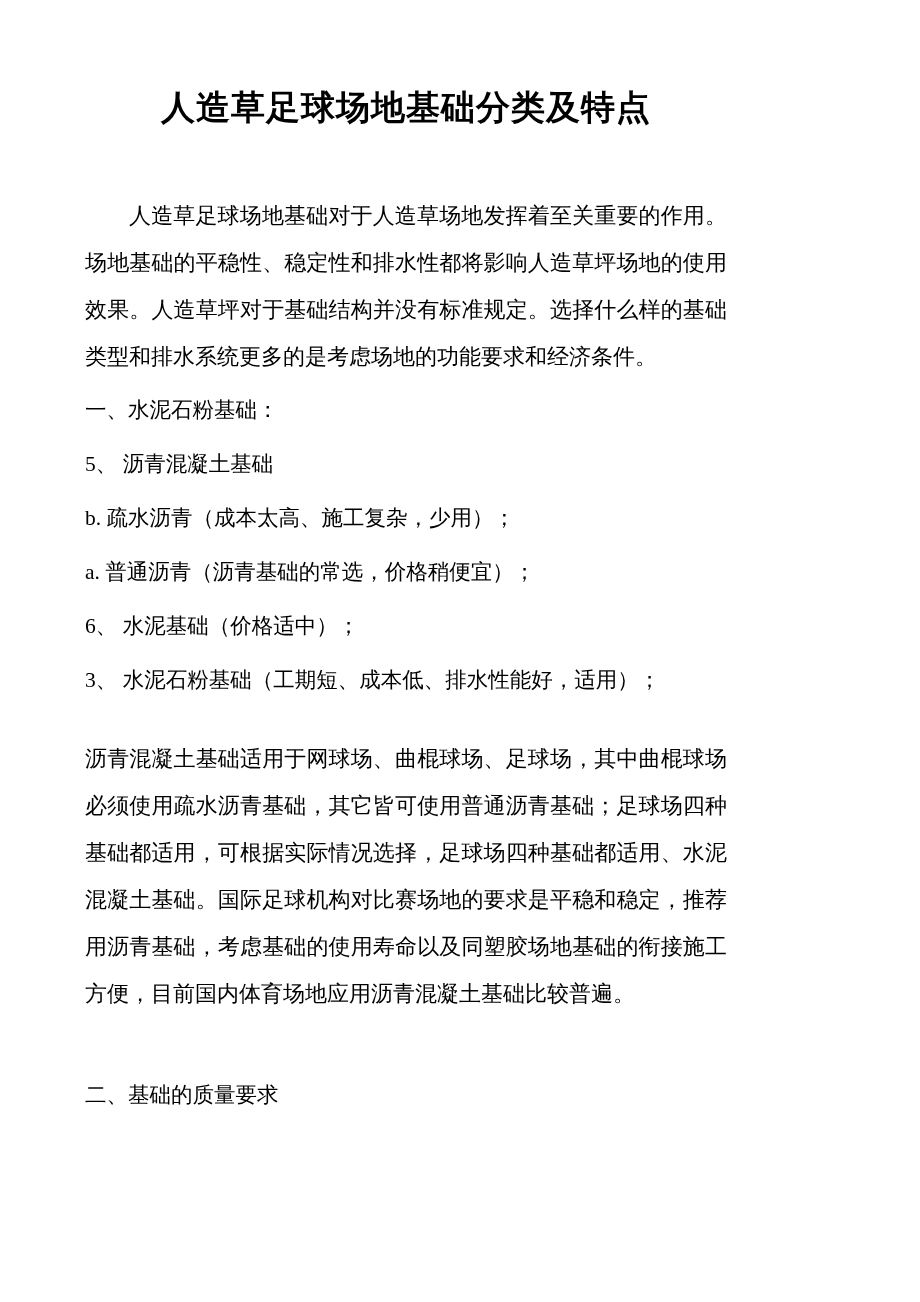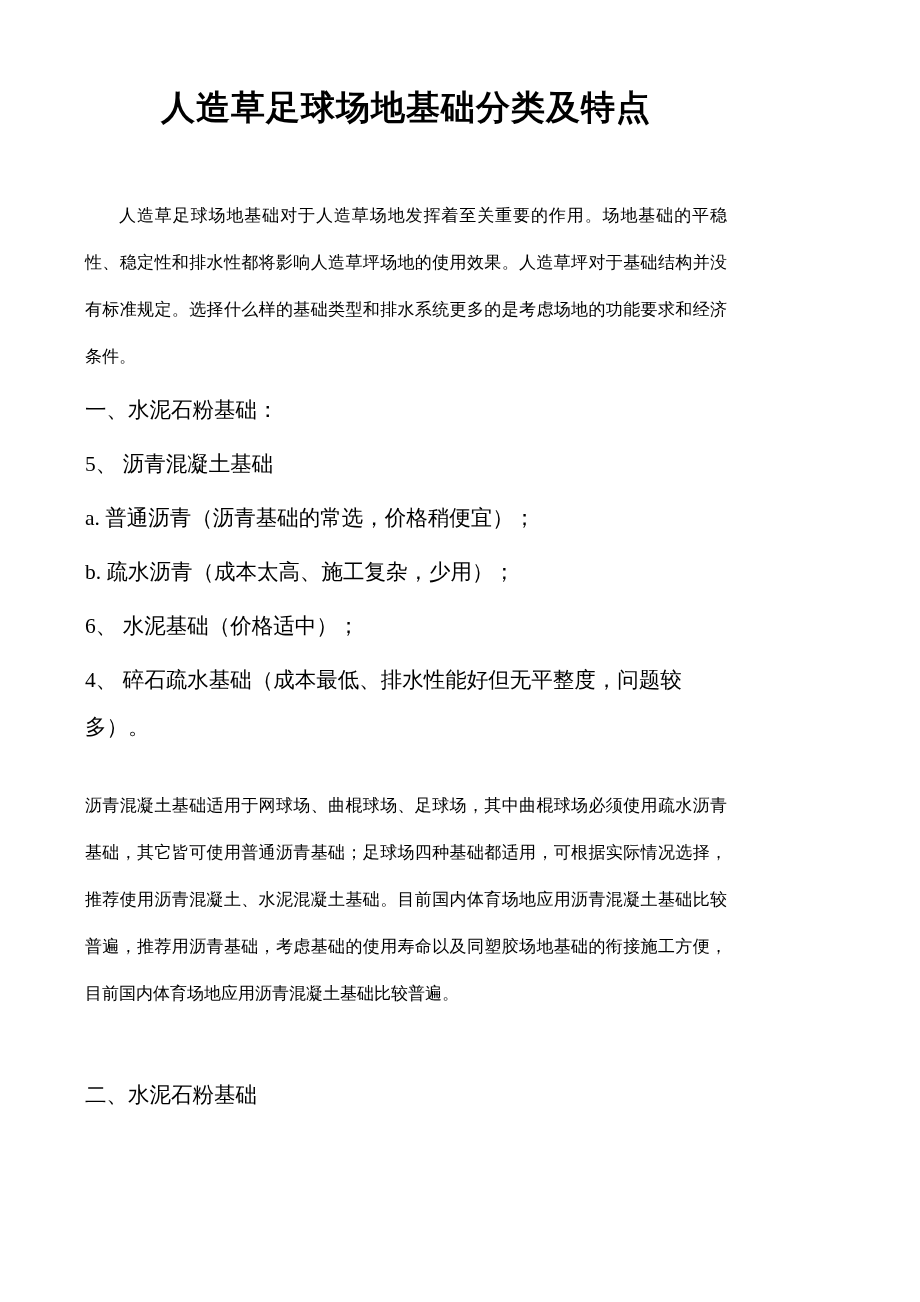--- a/index.html
+++ b/index.html
@@ -19,21 +19,21 @@
     padding: 88px 85px 0 85px;
   }
   .doc-title {
     font-size: 34px;
     font-weight: bold;
     text-align: center;
     line-height: 1.2;
     letter-spacing: 1px;
   }
   .para {
-    font-size: 17px;
+    font-size: 22px;
     line-height: 47px;
     text-align: justify;
   }
   .para.first-indent {
     text-indent: 2em;
     margin-top: 63px;
   }
   .line {
     font-size: 21.5px;
     line-height: 47px;
@@ -51,26 +51,26 @@
 <div class="page">
 
   <h1 class="doc-title">人造草足球场地基础分类及特点</h1>
 
   <p class="para first-indent">人造草足球场地基础对于人造草场地发挥着至关重要的作用。场地基础的平稳性、稳定性和排水性都将影响人造草坪场地的使用效果。人造草坪对于基础结构并没有标准规定。选择什么样的基础类型和排水系统更多的是考虑场地的功能要求和经济条件。</p>
 
   <p class="line section-heading">一、水泥石粉基础：</p>
 
   <p class="line list-item">5、 沥青混凝土基础</p>
 
+  <p class="line list-item">b. 疏水沥青（成本太高、施工复杂，少用）；</p>
+
   <p class="line list-item">a. 普通沥青（沥青基础的常选，价格稍便宜）；</p>
-
-  <p class="line list-item">b. 疏水沥青（成本太高、施工复杂，少用）；</p>
 
   <p class="line list-item">6、 水泥基础（价格适中）；</p>
 
+  <p class="line list-item">3、 水泥石粉基础（工期短、成本低、排水性能好，适用）；</p>
 
-  <p class="line list-item">4、 碎石疏水基础（成本最低、排水性能好但无平整度，问题较多）。</p>
 
-  <p class="para discussion">沥青混凝土基础适用于网球场、曲棍球场、足球场，其中曲棍球场必须使用疏水沥青基础，其它皆可使用普通沥青基础；足球场四种基础都适用，可根据实际情况选择，推荐使用沥青混凝土、水泥混凝土基础。目前国内体育场地应用沥青混凝土基础比较普遍，推荐用沥青基础，考虑基础的使用寿命以及同塑胶场地基础的衔接施工方便，目前国内体育场地应用沥青混凝土基础比较普遍。</p>
+  <p class="para discussion">沥青混凝土基础适用于网球场、曲棍球场、足球场，其中曲棍球场必须使用疏水沥青基础，其它皆可使用普通沥青基础；足球场四种基础都适用，可根据实际情况选择，足球场四种基础都适用、水泥混凝土基础。国际足球机构对比赛场地的要求是平稳和稳定，推荐用沥青基础，考虑基础的使用寿命以及同塑胶场地基础的衔接施工方便，目前国内体育场地应用沥青混凝土基础比较普遍。</p>
 
-  <p class="line section-heading-2">二、水泥石粉基础</p>
+  <p class="line section-heading-2">二、基础的质量要求</p>
 
 </div>
 
 </body></html>

